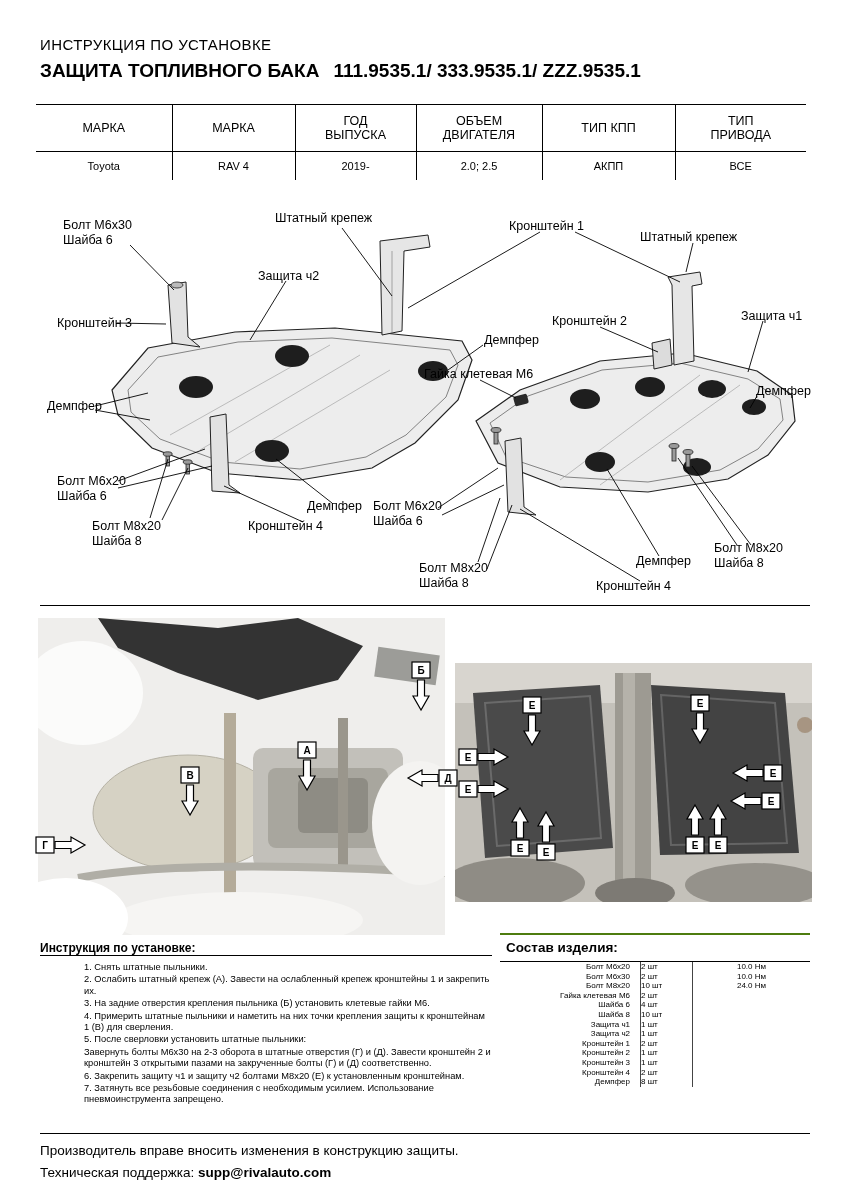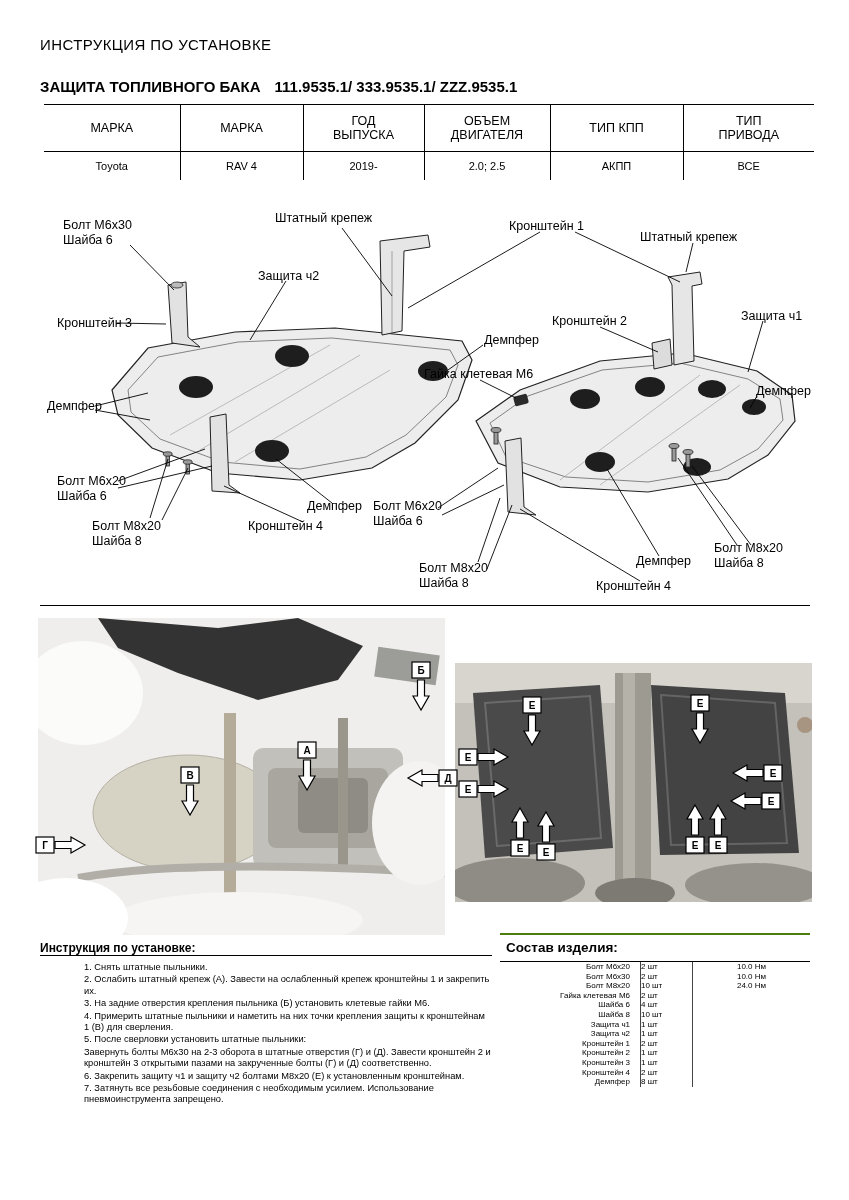--- a/index.html
+++ b/index.html
@@ -2,24 +2,24 @@
 <html><head>
 <meta charset="utf-8">
 <style>
   html,body{margin:0;padding:0;background:#fff;}
   body{width:849px;height:1200px;font-family:"Liberation Sans",sans-serif;color:#000;position:relative;overflow:hidden;}
   #page{position:absolute;inset:0;width:849px;height:1200px;background:#fff;}
 
   
   .hdr{position:absolute;left:40px;top:36px;}
   .hdr-line1{font-size:15px;letter-spacing:.4px;}
-  .hdr-line2{font-size:15px;font-weight:bold;margin-top:25px;display:flex;gap:14px;}
-
-  
-  #spec{position:absolute;left:44px;top:104px;width:770px;border-collapse:collapse;table-layout:fixed;border-top:1px solid #000;}
+  .hdr-line2{font-size:19px;font-weight:bold;margin-top:7px;display:flex;gap:14px;}
+
+  
+  #spec{position:absolute;left:36px;top:104px;width:770px;border-collapse:collapse;table-layout:fixed;border-top:1px solid #000;}
   #spec th{font-size:12.5px;font-weight:normal;text-align:center;vertical-align:middle;height:42px;border-bottom:1px solid #000;white-space:pre-line;line-height:14px;padding:2px;}
   #spec td{font-size:11px;text-align:center;height:24px;padding:2px;}
   #spec th:not(:last-child),#spec td:not(:last-child){border-right:1px solid #000;}
 
   
   #diagram{position:absolute;left:0;top:185px;width:849px;height:420px;}
   #diagram > svg{position:absolute;left:0;top:0;}
   #dlabels{position:absolute;inset:0;}
   .dlabel{position:absolute;font-size:12.5px;line-height:15px;white-space:pre-line;color:#000;}
   #leaders line{stroke:#000;stroke-width:0.9;}
@@ -410,14 +410,21 @@
           <span class="pc pc2"></span>
         </div>
         <div class="prow">
           <span class="pc pc0">Демпфер</span>
           <span class="pc pc1">8 шт</span>
           <span class="pc pc2"></span>
         </div>
       </div>
   </div>
 
+  <div id="footer">
+    <div class="f1">Производитель вправе вносить изменения в конструкцию защиты.</div>
+    <div class="f2">
+      <span>Техническая поддержка:</span>
+      <span class="email">supp@rivalauto.com</span>
+    </div>
+  </div>
 
 </div>
 
 </body></html>

